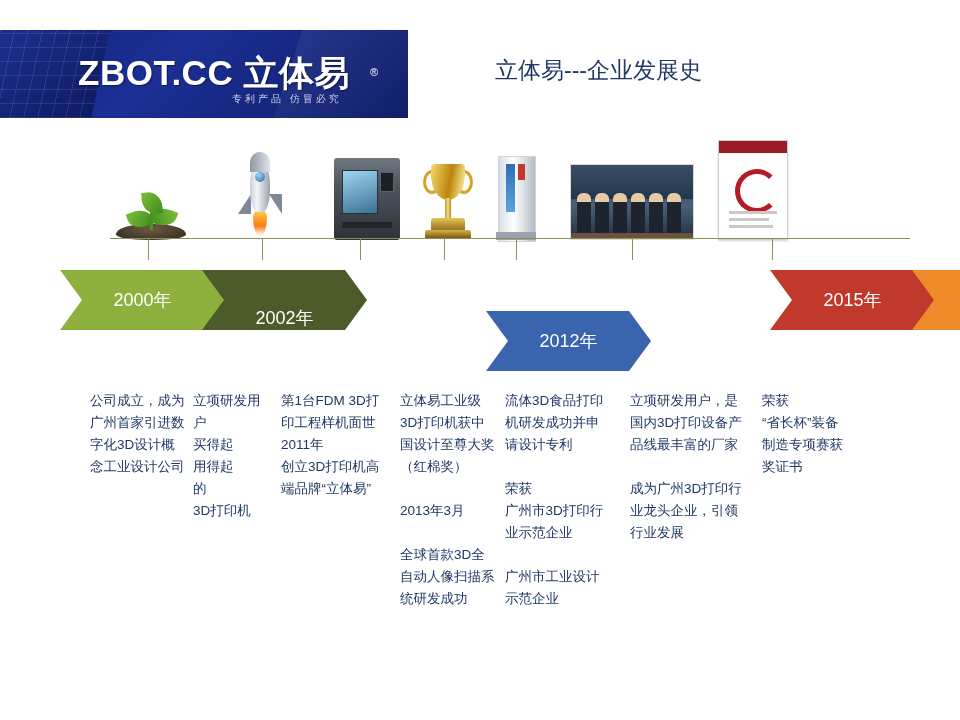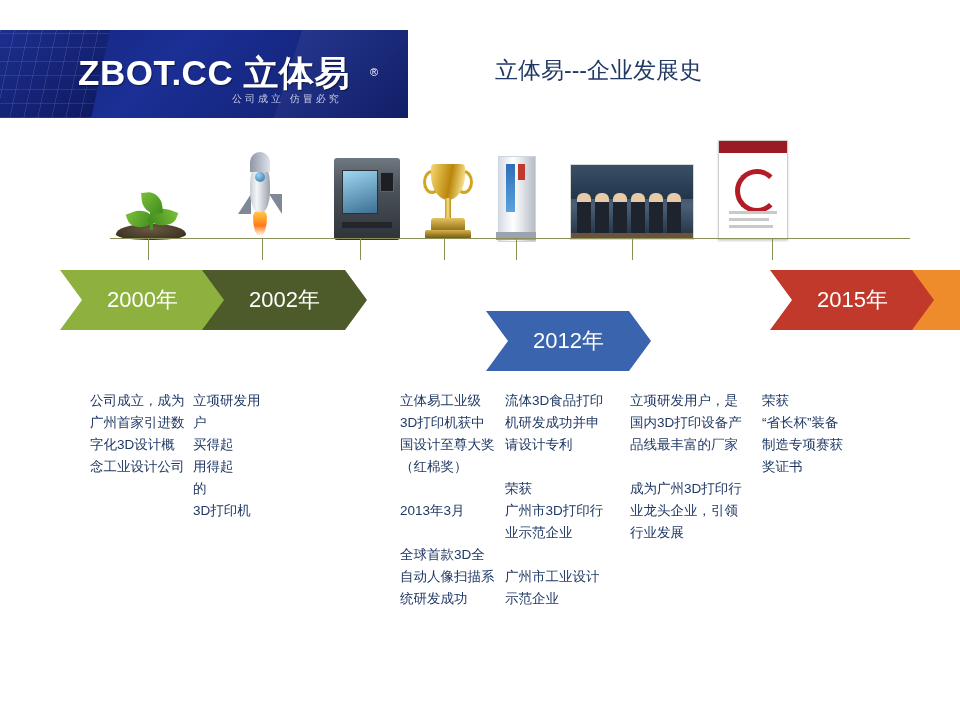--- a/index.html
+++ b/index.html
@@ -369,21 +369,21 @@
   }
   .chev {
     position: absolute;
     top: 0;
     height: 60px;
     clip-path: polygon(0 0, calc(100% - 22px) 0, 100% 50%, calc(100% - 22px) 100%, 0 100%, 22px 50%);
     display: flex;
     align-items: center;
     justify-content: center;
     color: #ffffff;
-    font-size: 22px;
+    font-size: 18px;
     white-space: nowrap;
   }
   .chev.first {
     clip-path: polygon(0 0, calc(100% - 22px) 0, 100% 50%, calc(100% - 22px) 100%, 0 100%, 22px 50%);
   }
 
   
   .descs {
     position: absolute;
     left: 0;
@@ -402,21 +402,21 @@
   }
 </style>
 </head>
 <body>
 
 <div class="logo-box">
   <div class="bp"></div>
   <div class="bp2"></div>
   <div class="logo-text">ZBOT.CC 立体易</div>
   <div class="logo-reg">®</div>
-  <div class="logo-sub">公司成立 仿冒必究</div>
+  <div class="logo-sub">专利产品 仿冒必究</div>
 </div>
 <div class="slide-title">立体易---企业发展史</div>
 
 <div class="photos">
 
   <div class="photo plant">
     <div class="soil"></div>
     <div class="stem"></div>
     <div class="leaf l1"></div>
     <div class="leaf l2"></div>
@@ -490,39 +490,42 @@
   <div class="vline" style="left:444px"></div>
   <div class="vline" style="left:516px"></div>
   <div class="vline" style="left:632px"></div>
   <div class="vline" style="left:772px"></div>
 </div>
 
 <div class="timeline">
   <div class="chev first" style="left:0px;width:165px;background:#8db03e;">
       <span>2000年</span>
     </div>
-  <div class="chev" style="left:142px;width:165px;background:#4d5b2a;">
+  <div class="chev" style="left:142px;width:165px;background:#4d5b2a;align-items:flex-end;">
       <span>2002年</span>
     </div>
   <div class="chev" style="left:426px;width:165px;background:#3a64ad;margin-top:41px;">
       <span>2012年</span>
     </div>
   <div class="chev" style="left:710px;width:165px;background:#c0392b;">
       <span>2015年</span>
     </div>
   <div class="chev" style="left:852px;width:165px;background:#ee8b2b;"></div>
 </div>
 
 <div class="descs">
   <div class="desc" style="left:90px;width:95px;">公司成立，成为广州首家引进数字化3D设计概念工业设计公司</div>
   <div class="desc" style="left:193px;width:78px;">立项研发用户
 买得起
 用得起
 的
 3D打印机</div>
+  <div class="desc" style="left:281px;width:104px;">第1台FDM 3D打印工程样机面世
+2011年
+创立3D打印机高端品牌“立体易”</div>
   <div class="desc" style="left:400px;width:96px;">立体易工业级3D打印机获中国设计至尊大奖（红棉奖）
 
 2013年3月
 
 全球首款3D全自动人像扫描系统研发成功</div>
   <div class="desc" style="left:505px;width:102px;">流体3D食品打印机研发成功并申请设计专利
 
 荣获
 广州市3D打印行业示范企业
 

